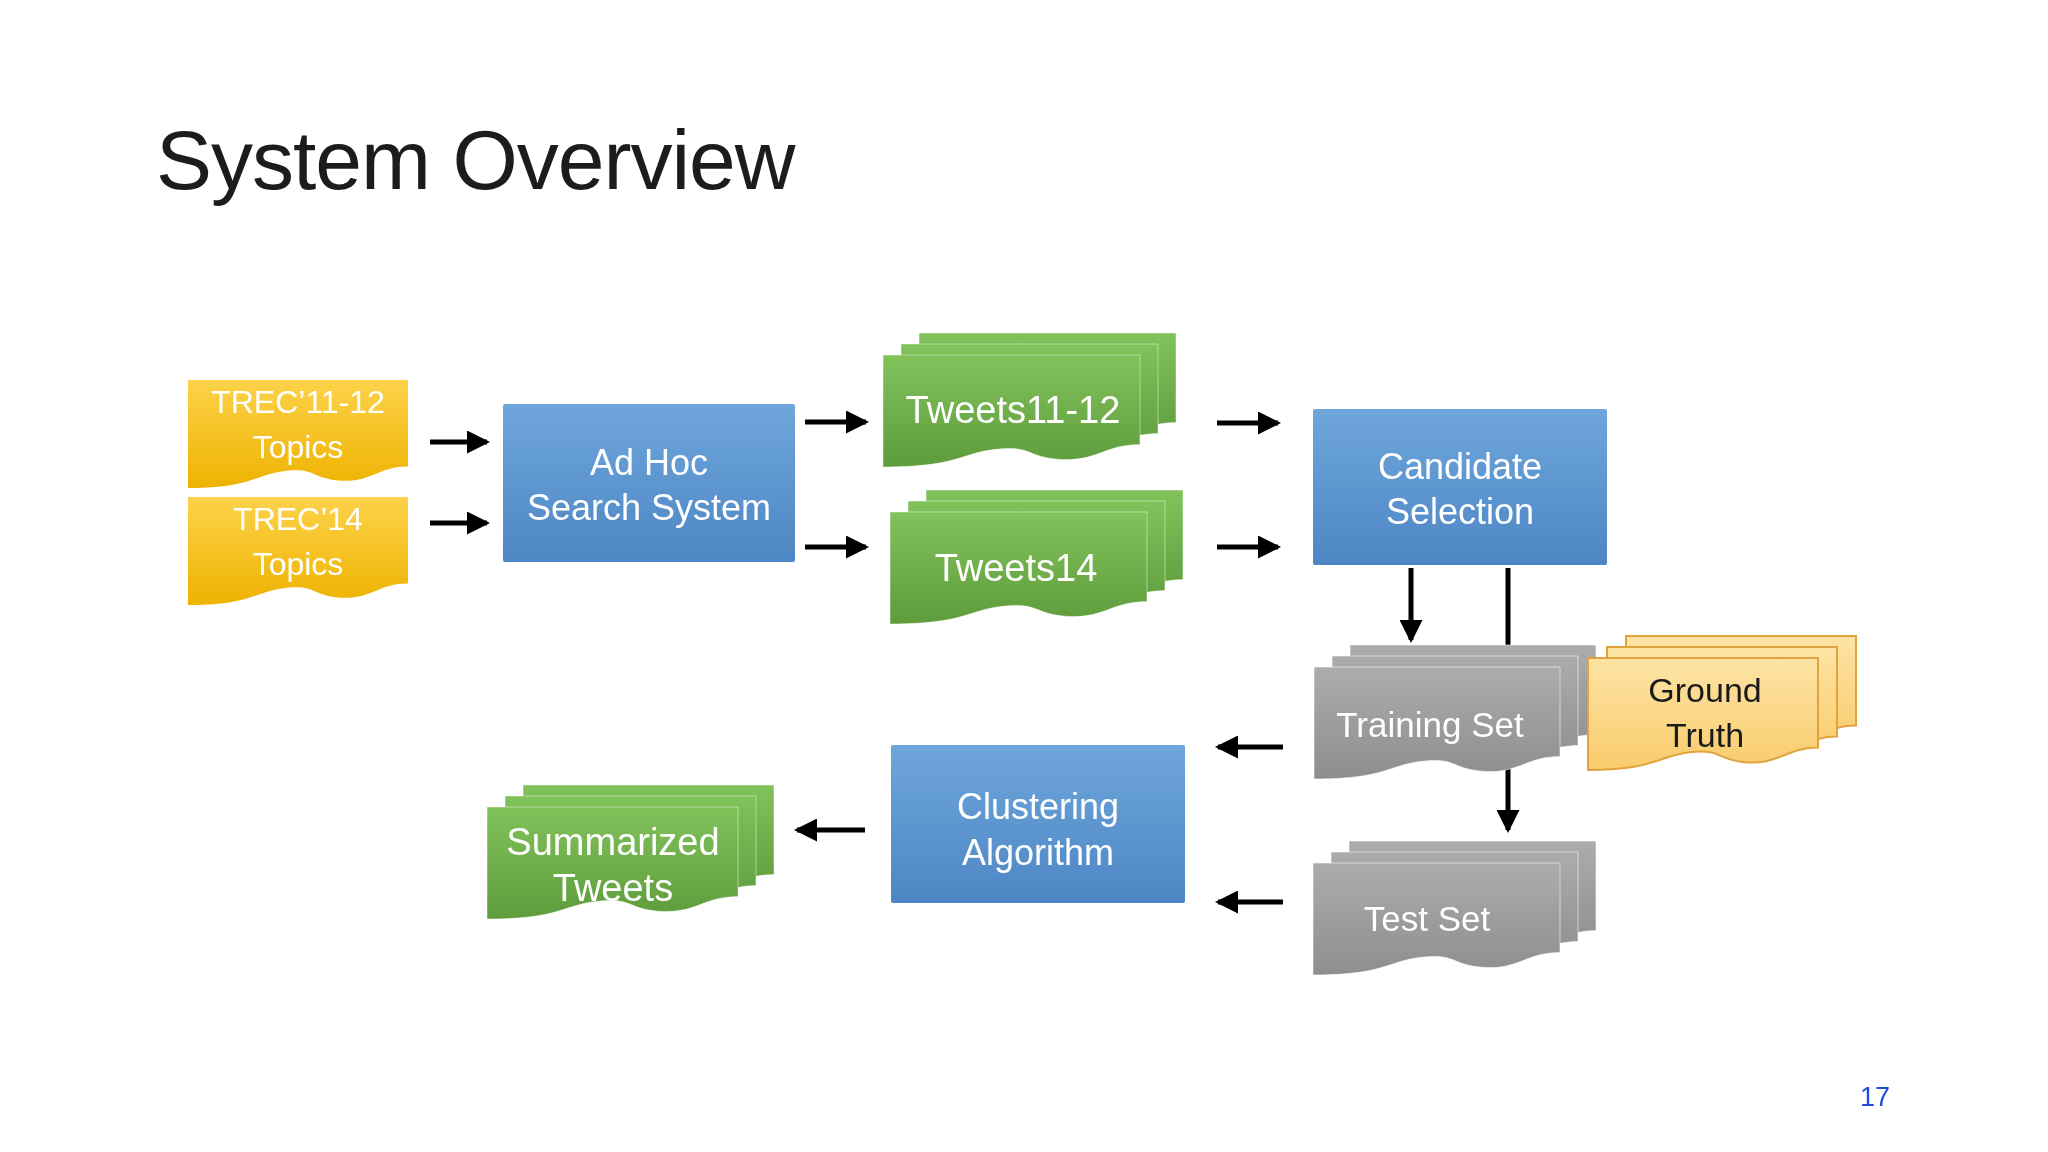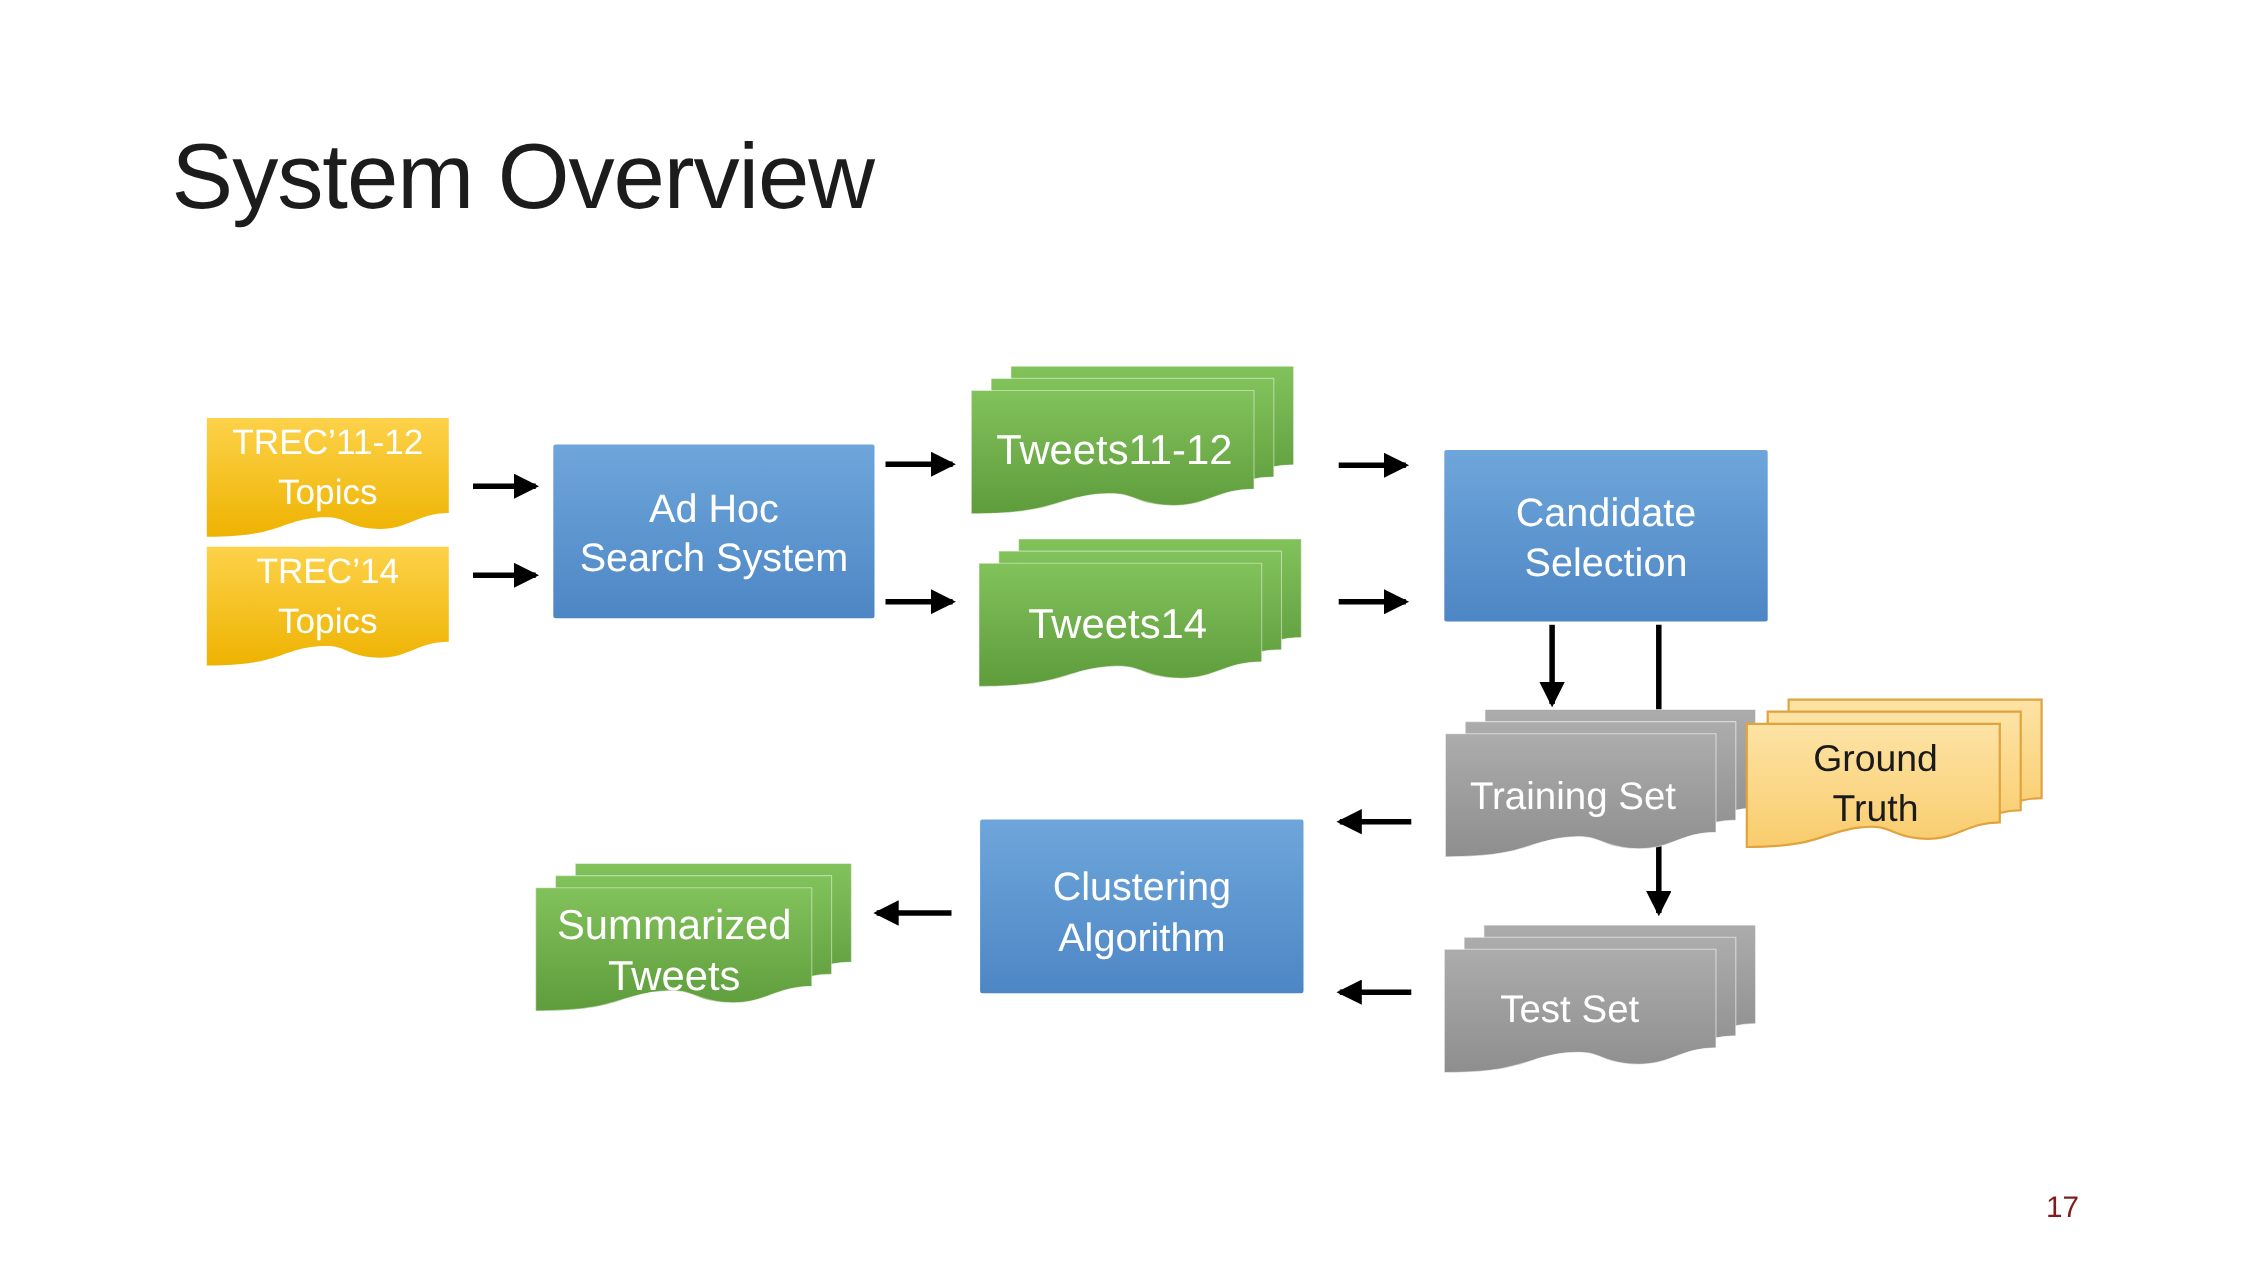--- a/index.html
+++ b/index.html
@@ -7,21 +7,21 @@
     position:relative;width:2048px;height:1152px;background:#ffffff;overflow:hidden;
     font-family:"Liberation Sans","DejaVu Sans",sans-serif;
   }
   .slide-title{
     position:absolute;left:156px;top:116px;
     font-size:84px;font-weight:300;letter-spacing:-1px;color:#1c1c1c;line-height:1.05;
     white-space:nowrap;
   }
   .page-number{
     position:absolute;left:1860px;top:1082px;
-    font-size:27px;color:#7f1d1d;
+    font-size:27px;color:#1d4ed8;
   }
   svg.diagram{position:absolute;left:0;top:0;}
   text.node-label{fill:#ffffff;text-anchor:middle;}
   text.node-label.dark{fill:#1a1a1a;}
 </style>
 </head>
 <body>
 
 <div class="slide">
 

